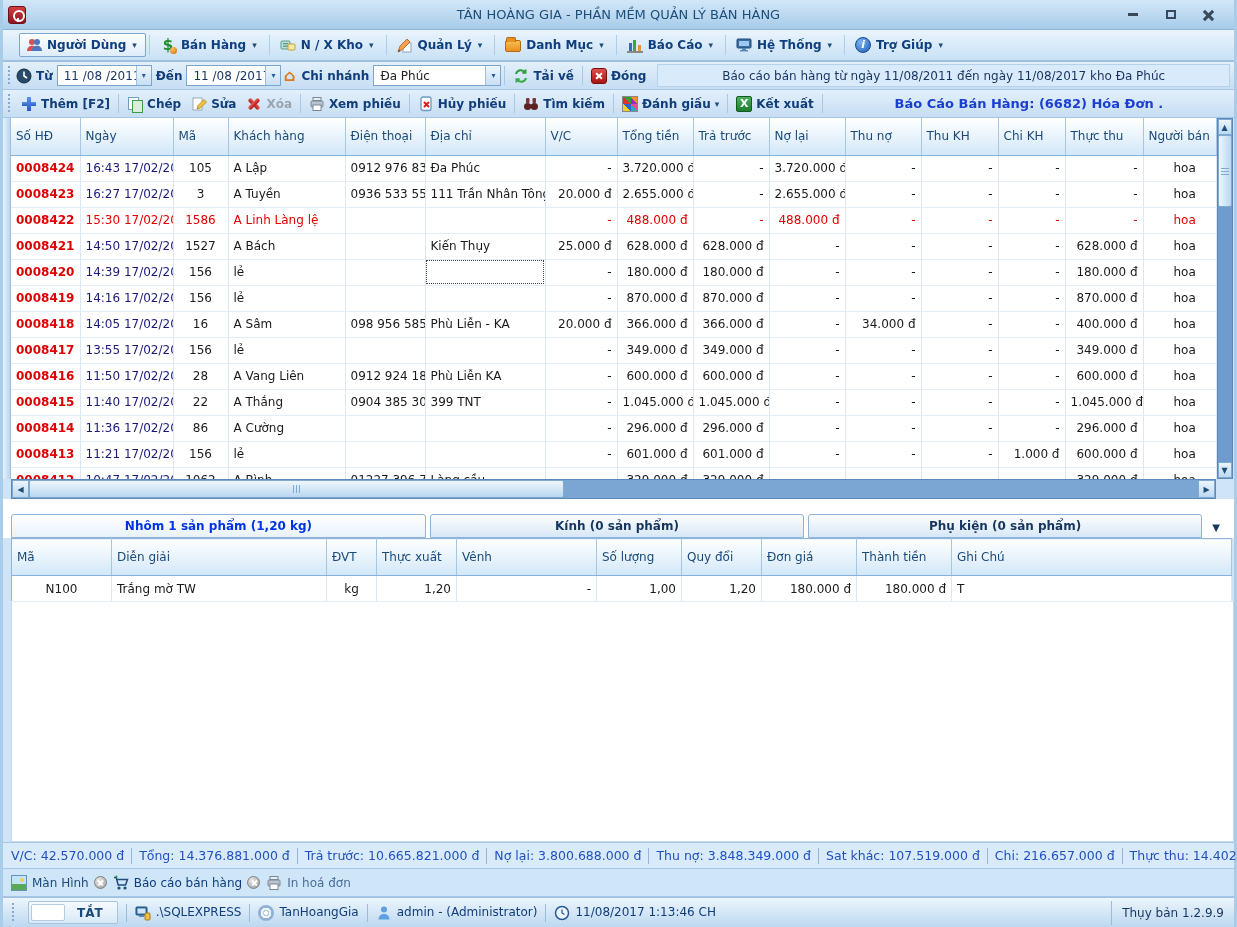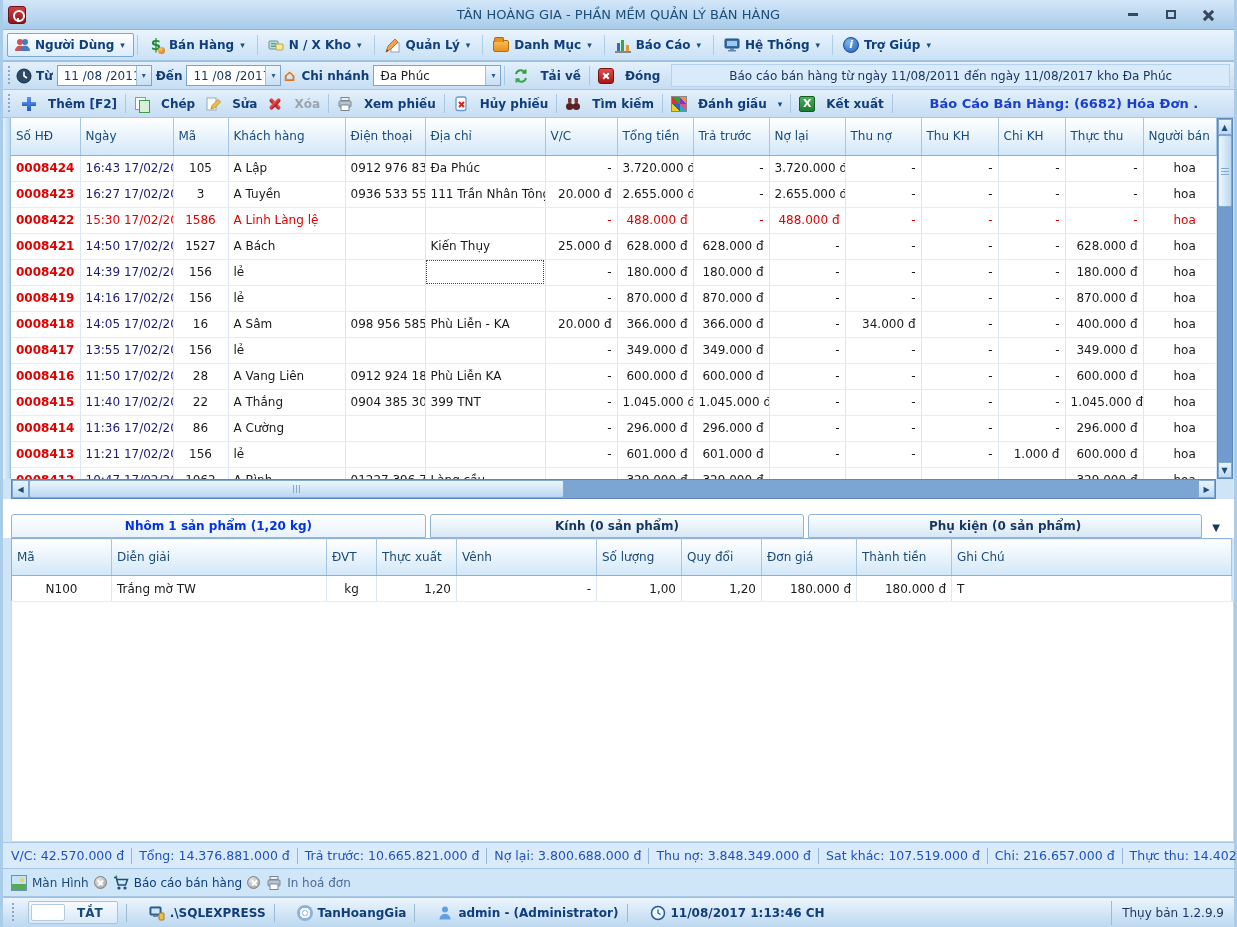--- a/index.html
+++ b/index.html
@@ -23,21 +23,21 @@
   .winbtns { margin-left:auto; display:flex; gap:16px; padding-right:14px; z-index:2; }
   .wbtn { width:22px; height:16px; display:flex; align-items:center; justify-content:center; cursor:default; }
   .wbtn-min i { display:block; width:10px; height:3px; background:#39485a; }
   .wbtn-max i { display:block; width:10px; height:9px; border:2px solid #39485a; }
   .wbtn-x { position:relative; }
   .wbtn-x i, .wbtn-x i::after { content:""; display:block; position:absolute; width:13px; height:3px;
     background:#39485a; top:7px; left:4px; transform:rotate(45deg); }
   .wbtn-x i::after { top:0; left:0; transform:rotate(90deg); }
 
   
-  .menubar { height:32px; flex:0 0 32px; display:flex; align-items:center; gap:1px; padding:0 4px;
+  .menubar { height:32px; flex:0 0 32px; display:flex; align-items:center; gap:1px; padding:0 16px;
     background:linear-gradient(#eaf4fd,#c9e1f6); border-bottom:2px solid #9ec1e0; }
   .mbtn { display:flex; align-items:center; gap:5px; padding:3px 8px 3px 6px; border:1px solid transparent;
     border-radius:2px; font-weight:bold; color:#0f3f7e; white-space:nowrap; cursor:default; }
   .mbtn.raised { border-color:#7da7cf; background:linear-gradient(#fdfeff,#dcecfa); }
   .mbtn .arr { font-size:9px; color:#1d4e79; margin-left:1px; }
   .msep { width:1px; height:20px; background:#aecde8; margin:0 2px; }
 
   
   .ic { display:inline-block; width:16px; height:16px; position:relative; flex:0 0 16px; }
   .ic svg { width:16px; height:16px; display:block; }
@@ -86,21 +86,21 @@
   .badge-x::after { transform:rotate(-45deg); }
 
   
   .toolbar { display:flex; align-items:center; padding:0 2px;
     background:linear-gradient(#e3f0fb,#c6ddf3); border-bottom:1px solid #a5c6e4; }
   .filterbar { height:28px; flex:0 0 28px; }
   .actionbar { height:28px; flex:0 0 28px; }
   .grip { width:5px; height:20px; margin:0 4px 0 2px;
     background:repeating-linear-gradient(#8aa8c8 0 2px,transparent 2px 4px); background-size:2px 4px; background-position:1px 0; background-repeat:repeat-y; }
   .tlabel { font-weight:bold; color:#113d7a; margin:0 4px; white-space:nowrap; }
-  .tbtn { display:flex; align-items:center; gap:11px; padding:2px 5px; font-weight:bold; color:#113d7a;
+  .tbtn { display:flex; align-items:center; gap:4px; padding:2px 5px; font-weight:bold; color:#113d7a;
     white-space:nowrap; cursor:default; }
   .tbtn .arr { font-size:9px; color:#1d4e79; }
   .tbtn.disabled-label { color:#9aa4ae; }
   .vsep { width:1px; height:19px; background:#a8c8e4; margin:0 3px; }
   .datebox, .combo { display:flex; align-items:center; height:21px; background:#fff;
     border:1px solid #7aa5cc; color:#17335f; }
   .datebox { width:95px; } .combo { width:128px; }
   .datebox .val, .combo .val { flex:1; padding-left:6px; white-space:nowrap; overflow:hidden; }
   .combo .val { color:#222; }
   .dd { width:15px; align-self:stretch; border-left:1px solid #9ec0de; font-size:8px; color:#2a5a9a;
@@ -174,21 +174,21 @@
   .task-item { display:flex; align-items:center; gap:5px; color:#1a4a7a; white-space:nowrap; }
   .task-item.active .task-label { font-weight:normal; color:#0d3d7d; }
   .task-item.dim .task-label { color:#4a6d96; }
 
   
   .statusbar { flex:0 0 30px; display:flex; align-items:center; gap:8px; padding:0 6px;
     background:linear-gradient(#ecf5fd,#bcd8f0); border-top:1px solid #9ec1e0; }
   .toggle { display:flex; align-items:center; height:23px; border:1px solid #a8c4de; border-radius:2px;
     background:linear-gradient(#f6fafe,#d8e9f8); padding:2px; }
   .toggle .lbl { padding:0 12px; font-weight:bold; color:#1a4a7a; }
-  .st-item { display:flex; align-items:center; gap:5px; font-weight:bold; color:#113d7a; white-space:nowrap;margin-left:14px; }
+  .st-item { display:flex; align-items:flex-start; gap:5px; font-weight:normal; color:#113d7a; white-space:nowrap; }
   .st-sep { width:1px; height:18px; background:#9bbbd9; }
   .version { margin-left:auto; color:#17365d; border-left:1px solid #9bbbd9; padding:5px 4px 5px 10px; }
 </style>
 </head>
 <body>
 
 <div class="window">
 
   <div class="titlebar">
     <span class="app-icon"></span>

